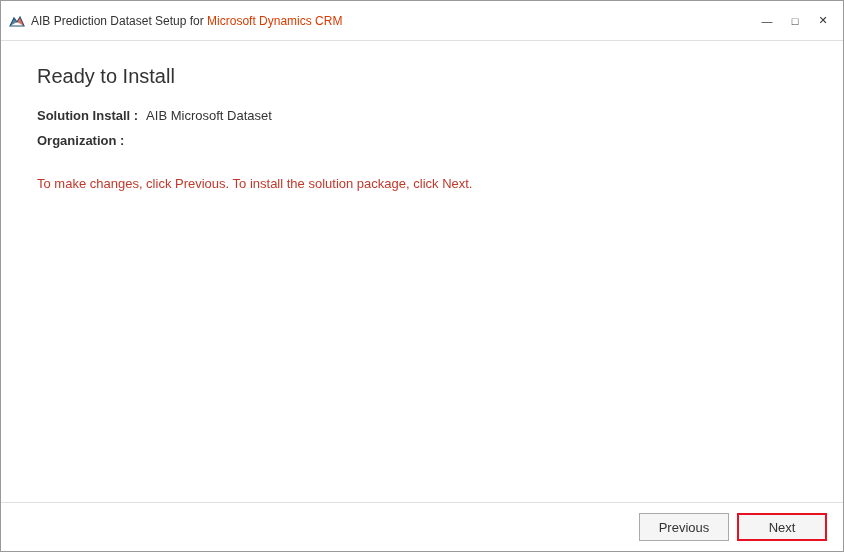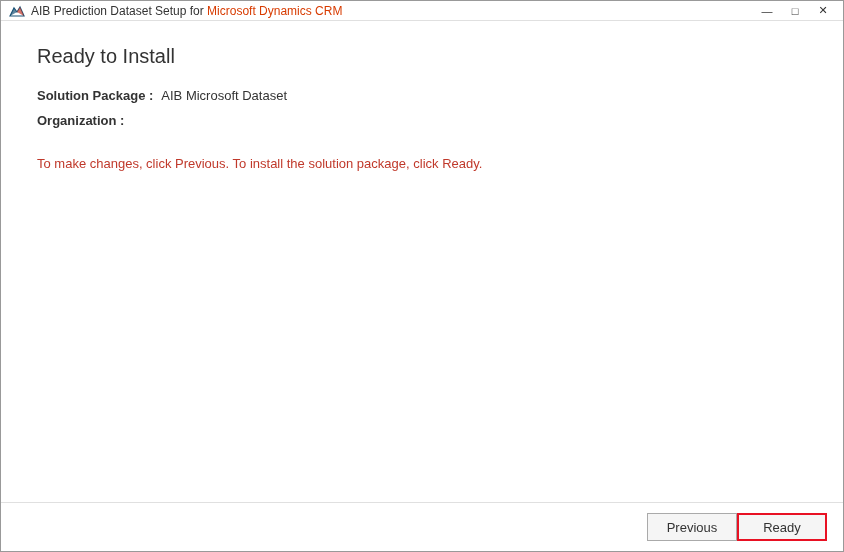--- a/index.html
+++ b/index.html
@@ -24,21 +24,21 @@
       height: 552px;
       background: #ffffff;
       border: 1px solid #999;
       display: flex;
       flex-direction: column;
       box-shadow: 2px 2px 8px rgba(0,0,0,0.3);
     }
 
     .title-bar {
       background: #ffffff;
-      height: 20px;
+      height: 40px;
       display: flex;
       align-items: center;
       padding: 8px 8px;
       border-bottom: 1px solid #e0e0e0;
       flex-shrink: 0;
     }
 
     .title-bar-icon {
       width: 16px;
       height: 16px;
@@ -110,20 +110,21 @@
       color: #c0392b;
       font-size: 13px;
       margin-top: 4px;
     }
 
     .footer {
       border-top: 1px solid #e0e0e0;
       padding: 10px 16px;
       display: flex;
       justify-content: flex-end;
+      gap: 8px;
       flex-shrink: 0;
     }
 
     .btn {
       min-width: 90px;
       height: 28px;
       padding: 0 16px;
       border: 1px solid #aaa;
       background: #f5f5f5;
       cursor: pointer;
@@ -157,26 +158,26 @@
       <button class="win-btn">—</button>
       <button class="win-btn">□</button>
       <button class="win-btn close">✕</button>
     </div>
   </div>
 
   <div class="content">
     <div class="page-title">Ready to Install</div>
 
     <div class="info-grid">
-      <div class="info-label">Solution Package :</div>
+      <div class="info-label">Solution Install :</div>
       <div class="info-value">AIB Microsoft Dataset</div>
 
       <div class="info-label">Organization :</div>
     </div>
 
-    <div class="instruction-text">To make changes, click Previous. To install the solution package, click Ready.</div>
+    <div class="instruction-text">To make changes, click Previous. To install the solution package, click Next.</div>
   </div>
 
   <div class="footer">
     <button class="btn">Previous</button>
-    <button class="btn btn-next">Ready</button>
+    <button class="btn btn-next">Next</button>
   </div>
 </div>
 
 </body></html>

